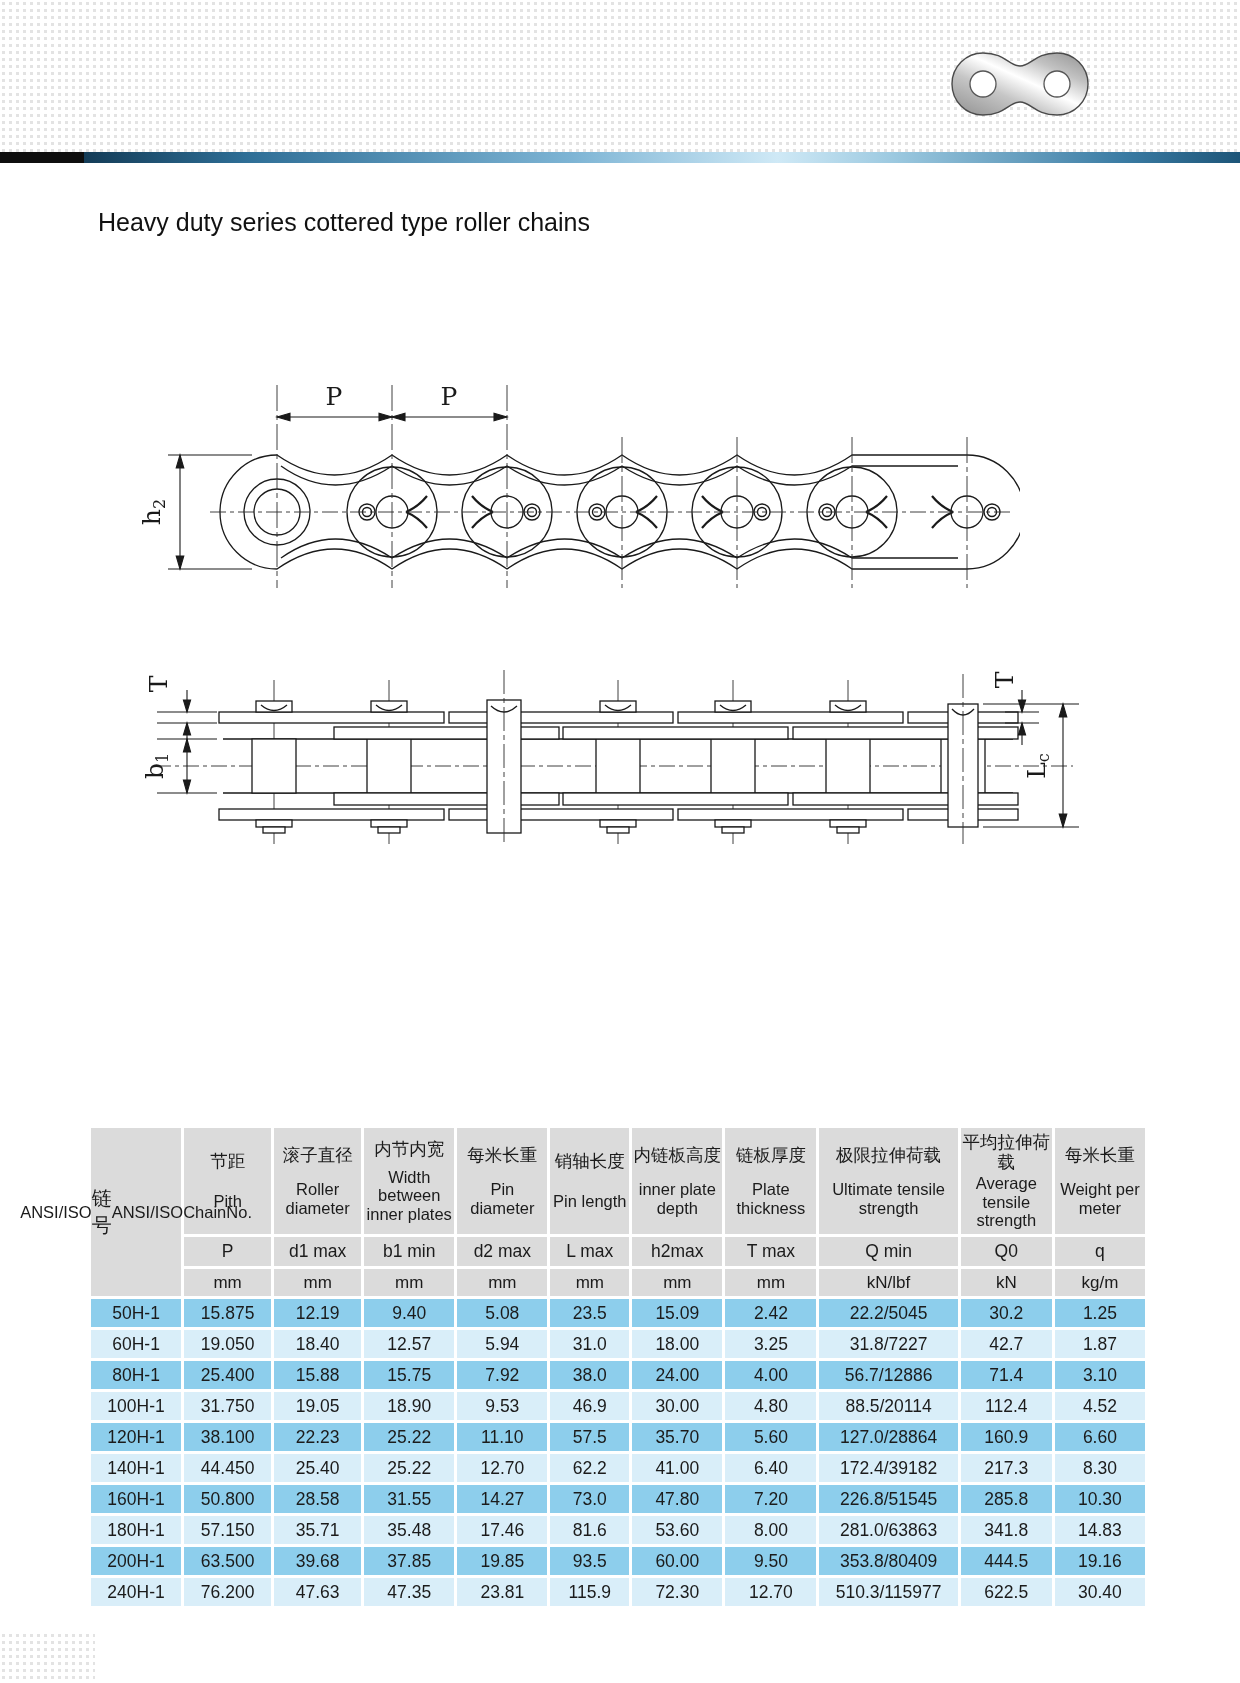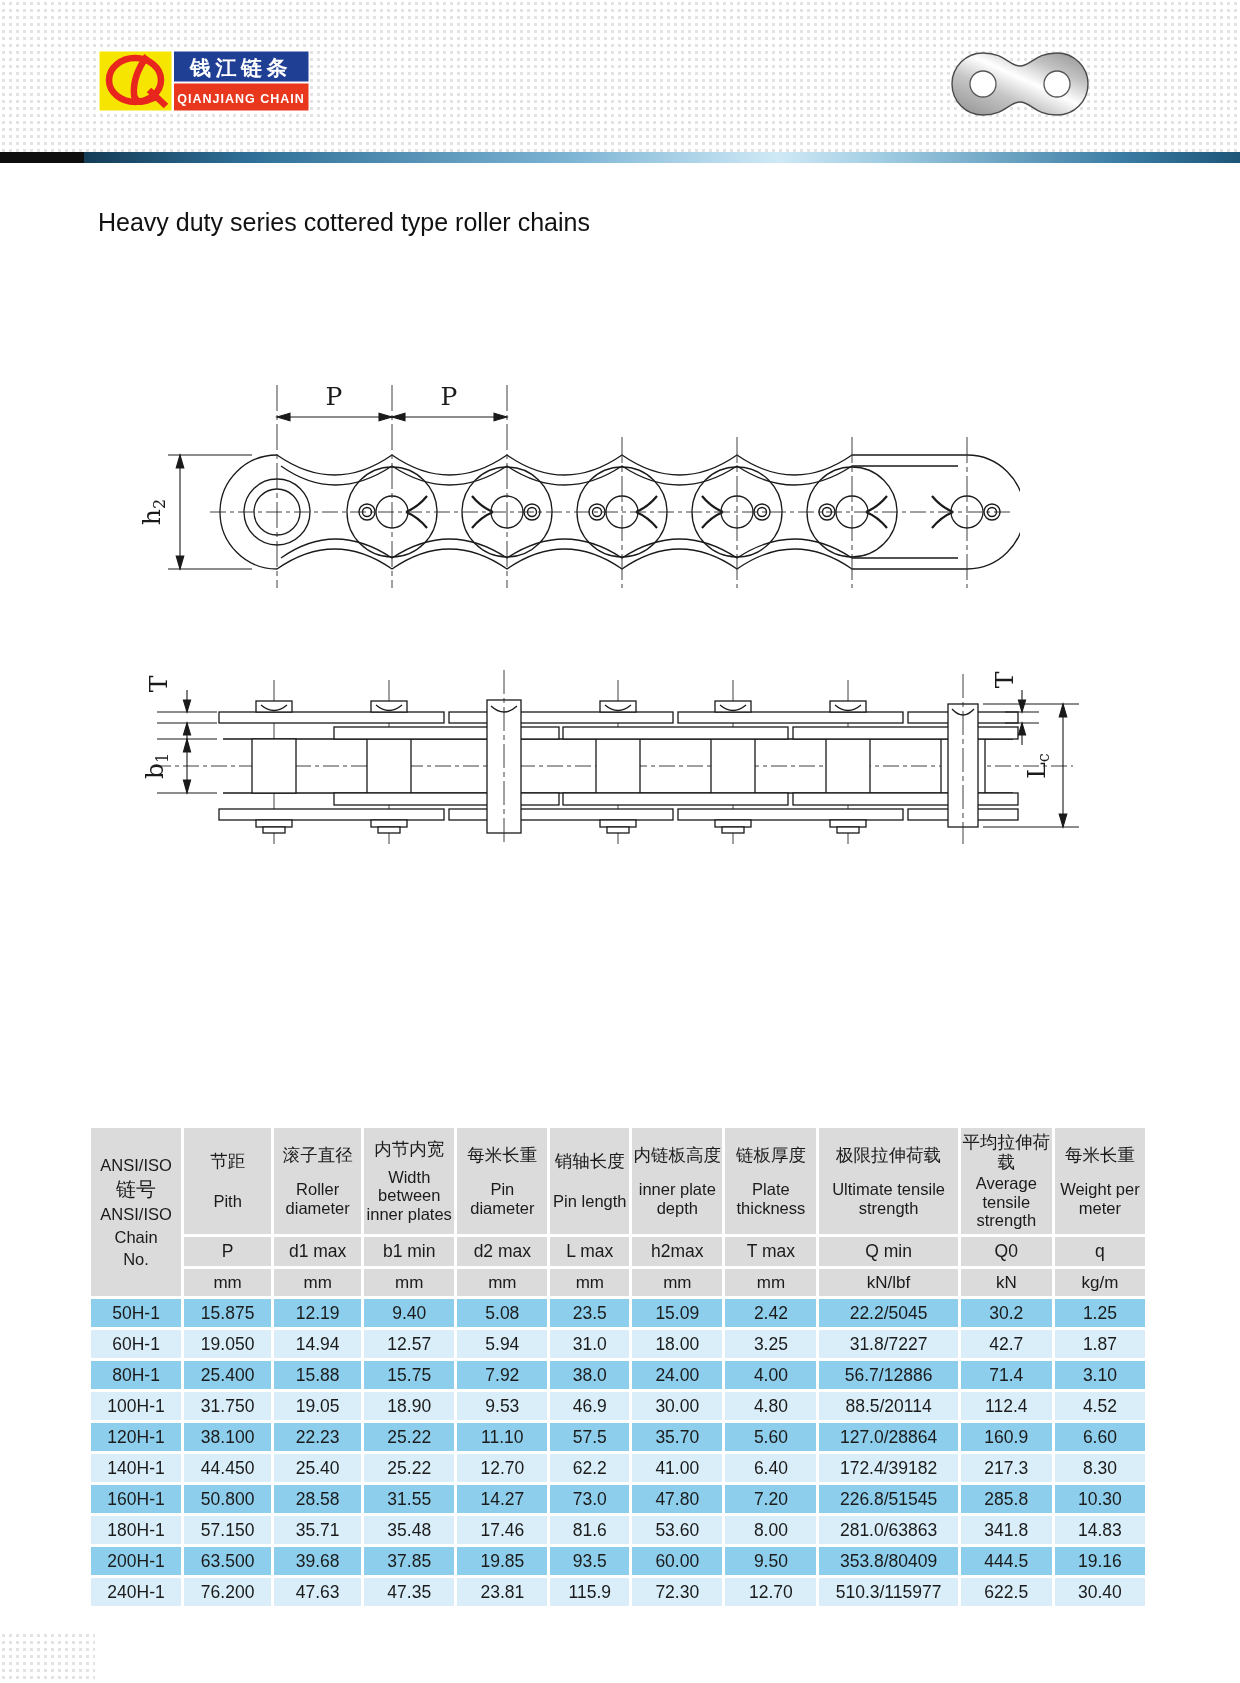--- a/index.html
+++ b/index.html
@@ -28,53 +28,38 @@
   svg text.dim{font-family:"DejaVu Serif","Liberation Serif",serif;font-size:25px;fill:#1a1a1a;}
   svg tspan.sub{font-size:16px;}
 
   .spec-table-wrap{position:absolute;left:88px;top:1125px;}
   table.spec{
     border-collapse:separate;border-spacing:3px;table-layout:fixed;width:1060px;
   }
   table.spec th,table.spec td{padding:0;text-align:center;vertical-align:middle;font-weight:normal;}
   table.spec thead th{background:var(--header-gray,#dbdbdb);}
   .thwrap{height:102px;display:flex;flex-direction:column;justify-content:space-evenly;align-items:center;padding:2px 1px;}
-  .thwrap-chain{height:166px;display:flex;flex-direction:column;justify-content:center;align-items:center;line-height:1.35;}
+  .thwrap-chain{height:166px;display:flex;flex-direction:row;justify-content:center;align-items:center;line-height:1.35;}
   .hzh{font-size:17.5px;line-height:1.15;}
   .hen{font-size:16.5px;line-height:1.12;}
   .chain-line{font-size:16.5px;}
   .chain-line.zh{font-size:20px;}
   th.sym-cell{height:29px;font-size:17.5px;}
   th.unit-cell{height:27px;font-size:17px;margin-top:8px;}
   table.spec tbody td{height:28px;font-size:17.5px;}
   tr.dark td{background:var(--row-dark,#8dceec);}
   tr.light td{background:var(--row-light,#d9eef9);}
 </style>
 </head>
 <body>
 
 <div class="page" style="--header-gray: #dbdbdb; --row-dark: #8dceec; --row-light: #d9eef9;">
 
   <div class="header-dots dots"></div>
 
-  <div class="logo-wrap">
-    <svg width="212" height="62" viewBox="0 0 212 62">
-      <rect x="0" y="0" width="212" height="62" fill="#ffffff"></rect>
-      <rect x="1.5" y="1.5" width="72" height="59" fill="#F6E500"></rect>
-      <g stroke="#E8261D" stroke-width="6.5" fill="none">
-        <ellipse cx="37" cy="30" rx="26" ry="22"></ellipse>
-        <path d="M49,6 C41,17 35,31 36,44 C36,50 41,53 48,51 L61,46"></path>
-        <path d="M51,40 L68,56"></path>
-      </g>
-      <rect x="76" y="1.5" width="134.5" height="30" fill="#1E3F94"></rect>
-      <text x="143" y="24.5" fill="#ffffff" font-size="21" font-weight="bold" letter-spacing="4.5" text-anchor="middle">钱江链条</text>
-      <rect x="76" y="33.5" width="134.5" height="27" fill="#E8371D"></rect>
-      <text x="143" y="52.5" fill="#ffffff" font-size="12.5" font-weight="bold" letter-spacing="1" text-anchor="middle">QIANJIANG CHAIN</text>
-    </svg>
-  </div>
 
   <div class="plate-wrap">
     <svg width="150" height="67" viewBox="0 0 150 67">
       <defs>
         <linearGradient id="metal" x1="0" y1="1" x2="1" y2="0">
           <stop offset="0" stop-color="#8f8f8f"></stop>
           <stop offset="0.35" stop-color="#c6c6c6"></stop>
           <stop offset="0.55" stop-color="#ffffff"></stop>
           <stop offset="0.75" stop-color="#c2c2c2"></stop>
           <stop offset="1" stop-color="#909090"></stop>
@@ -396,21 +381,21 @@
             <td>23.5</td>
             <td>15.09</td>
             <td>2.42</td>
             <td>22.2/5045</td>
             <td>30.2</td>
             <td>1.25</td>
           </tr>
           <tr class="light">
             <td>60H-1</td>
             <td>19.050</td>
-            <td>14.94</td>
+            <td>18.40</td>
             <td>12.57</td>
             <td>5.94</td>
             <td>31.0</td>
             <td>18.00</td>
             <td>3.25</td>
             <td>31.8/7227</td>
             <td>42.7</td>
             <td>1.87</td>
           </tr>
           <tr class="dark">

